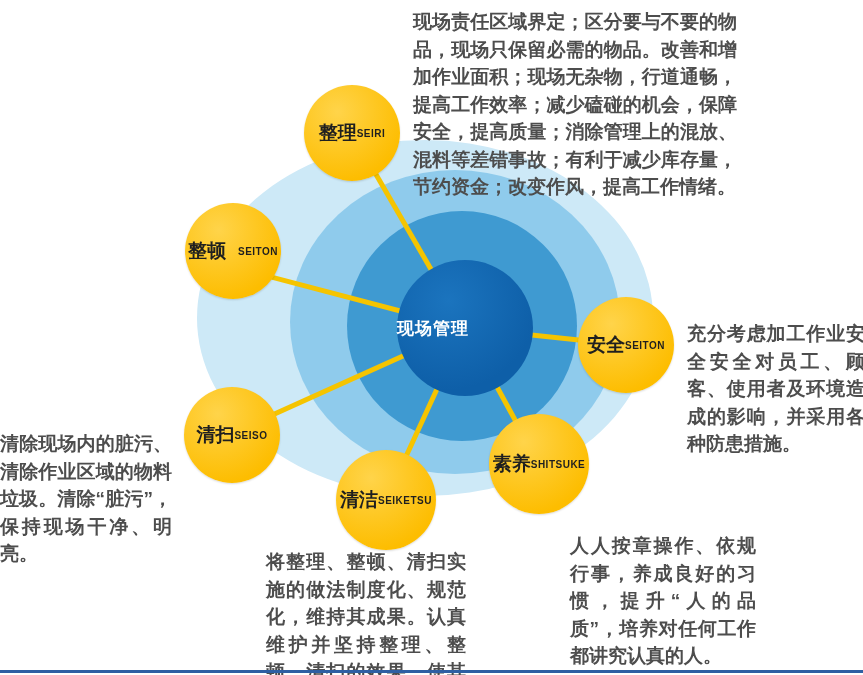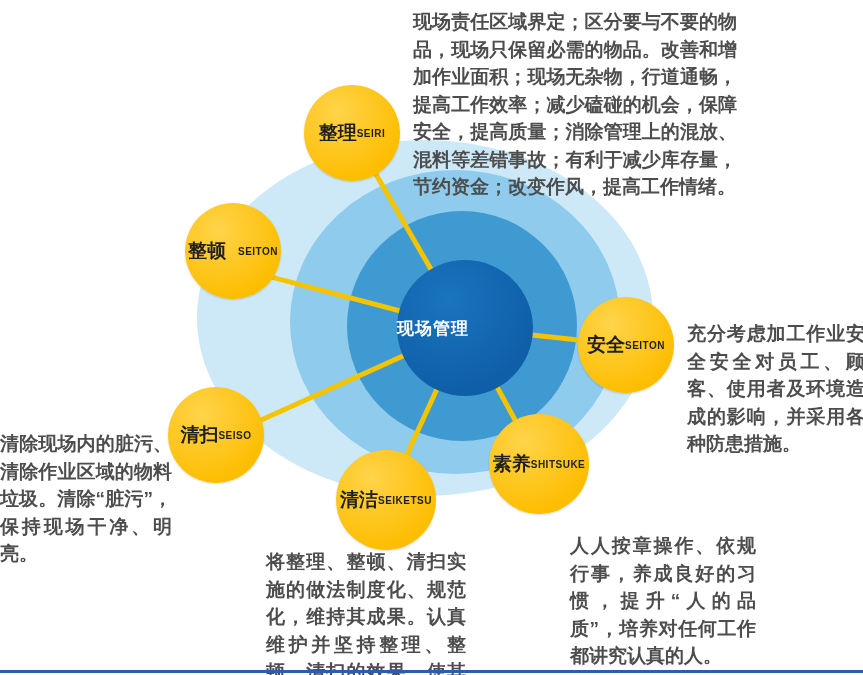--- a/index.html
+++ b/index.html
@@ -81,21 +81,21 @@
     line-height: 1.15;
   }
   .node .en {
     font-size: 10px;
     font-weight: bold;
     color: #1f1f1f;
     letter-spacing: 0.5px;
   }
   .n0 { left: 304px; top: 85px; }
   .n1 { left: 185px; top: 203px; gap: 12px; }
-  .n2 { left: 168px; top: 387px; }
+  .n2 { left: 184px; top: 387px; }
   .n3 { left: 336px; top: 450px; width: 100px; height: 100px; }
   .n4 { left: 489px; top: 414px; width: 100px; height: 100px; }
   .n5 { left: 578px; top: 297px; }
   
   .desc {
     position: absolute;
     font-size: 19px;
     font-weight: bold;
     color: #4d4d4d;
     line-height: 1.45;

